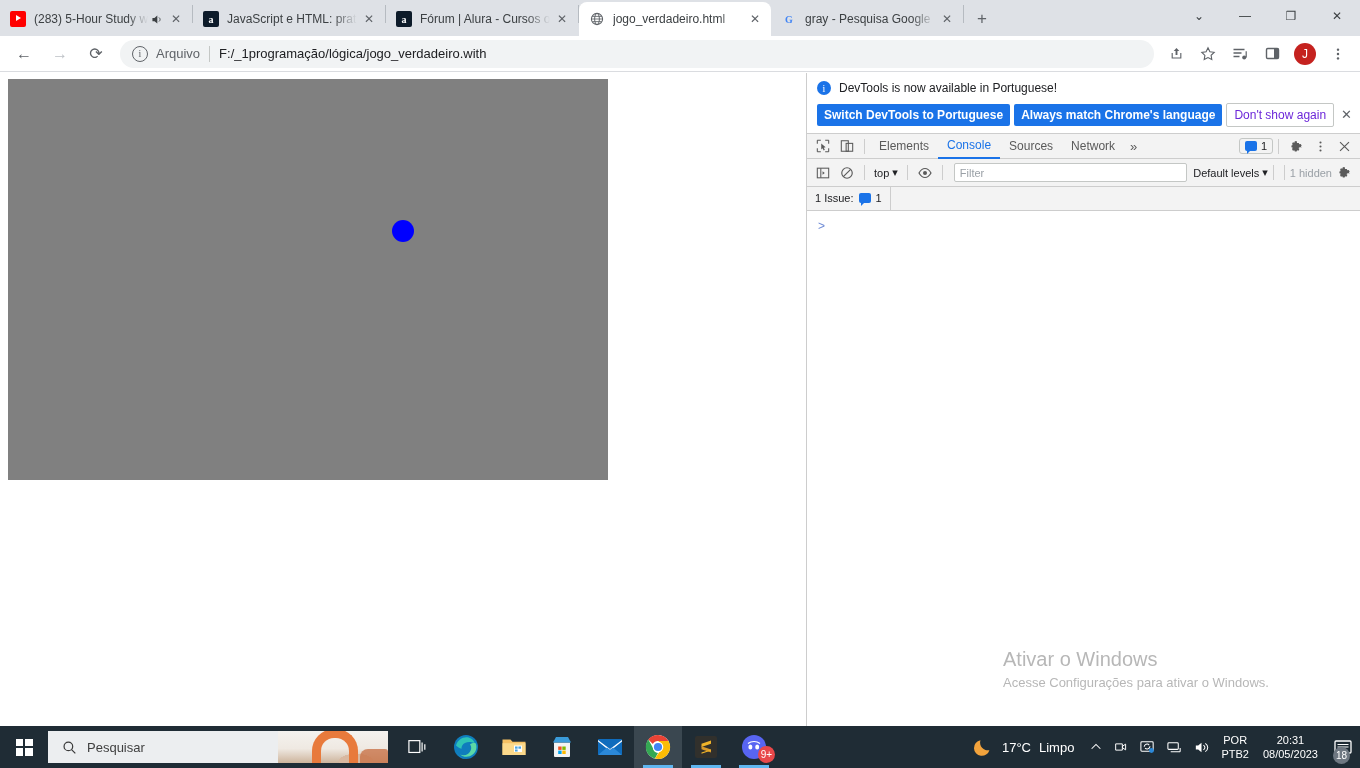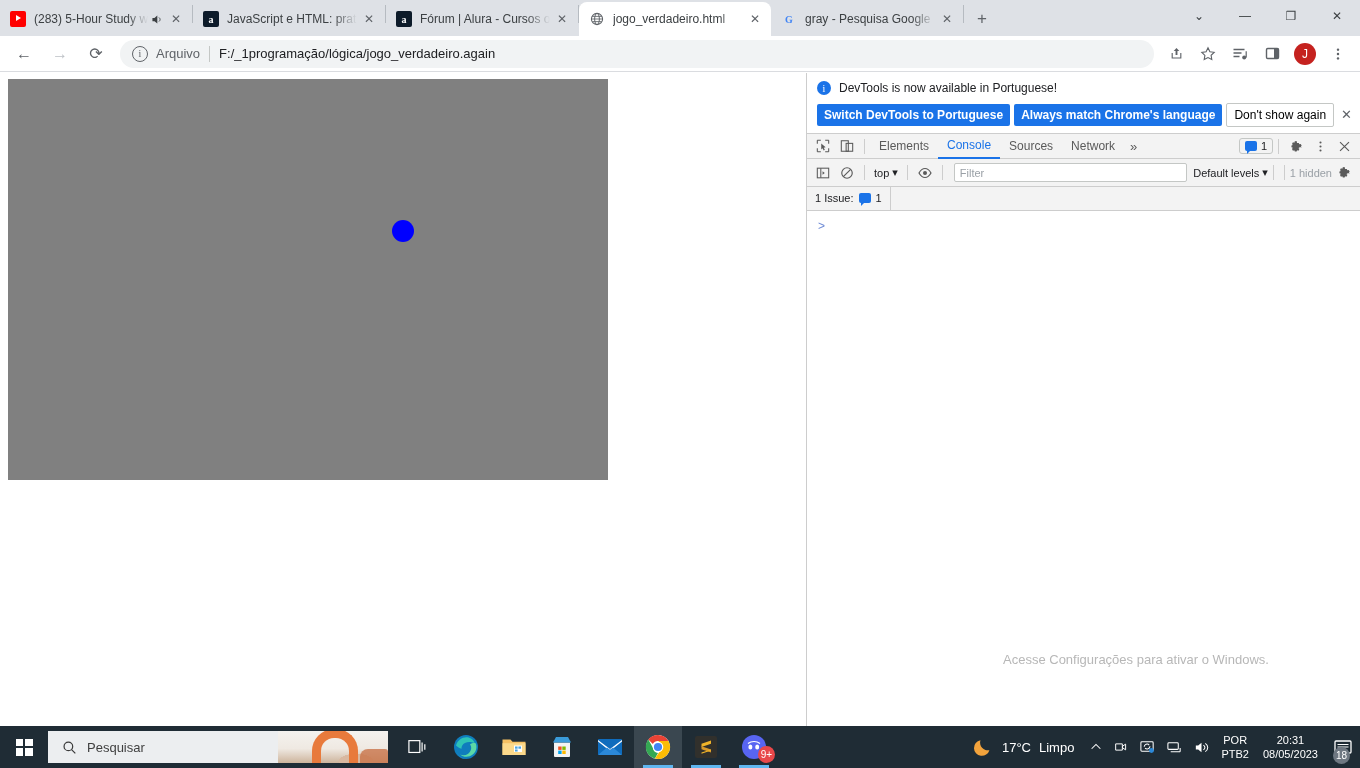--- a/index.html
+++ b/index.html
@@ -97,21 +97,21 @@
   .devtools { position:absolute; left:806px; top:73px; width:554px; height:653px;
     background:#ffffff; border-left:1px solid #cdcdcd; }
   .dt-banner { padding:8px 10px 6px 10px; background:#fff; position:relative; }
   .dt-banner-row1 { display:flex; align-items:center; font-size:12px; color:#202124; }
   .info-dot { width:14px; height:14px; border-radius:50%; background:#1a73e8; color:#fff;
     display:flex; align-items:center; justify-content:center; font-size:10px;
     font-family:"Liberation Serif", serif; margin-right:8px; flex:0 0 14px; }
   .dt-banner-row2 { display:flex; align-items:center; gap:4px; margin-top:8px; }
   .btn-blue { background:#1a73e8; color:#fff; font-size:12px; font-weight:bold;
     padding:4px 7px; border-radius:2px; white-space:nowrap; }
-  .btn-plain { background:#fff; color:#000000; font-size:12px;
+  .btn-plain { background:#fff; color:#6d28d9; font-size:12px;
     padding:4px 7px; border:1px solid #c4c7c5; border-radius:2px; white-space:nowrap; }
   .banner-close { position:absolute; right:8px; top:34px; font-size:13px; color:#5f6368; }
 
   .dt-tabbar { height:26px; background:#f3f3f3; border-top:1px solid #cdcdcd; border-bottom:1px solid #cdcdcd;
     display:flex; align-items:center; padding:0 4px; }
   .dt-iconbtn { width:24px; height:22px; display:flex; align-items:center; justify-content:center; color:#5a5a5a; }
   .dt-vsep { width:1px; height:15px; background:#cdcdcd; margin:0 5px; }
   .dt-tab { padding:0 9px; height:25px; display:flex; align-items:center; font-size:12px; color:#5a5a5a; }
   .dt-tab.active { color:#1a73e8; border-bottom:2px solid #1a73e8; }
   .dt-more { padding:0 6px; color:#5a5a5a; font-size:13px; }
@@ -238,21 +238,21 @@
 
   <div class="toolbar">
     <div class="navbtn">←</div>
     <div class="navbtn disabled">→</div>
     <div class="navbtn">⟳</div>
 
     <div class="omnibox">
       <span class="omni-info">i</span>
       <span class="omni-scheme">Arquivo</span>
       <span class="omni-div"></span>
-      <span class="omni-url">F:/_1programação/lógica/jogo_verdadeiro.again</span>
+      <span class="omni-url">F:/_1programação/lógica/jogo_verdadeiro.with</span>
     </div>
 
     <div class="tbicon">
       <svg class="icon-svg" width="15" height="15" viewBox="0 0 16 16">
           <path d="M8 2.2L11 5.4H9v4.2H7V5.4H5z" fill="#5f6368"></path>
           <path d="M3.4 7.5v5.3h9.2V7.5" fill="none" stroke="#5f6368" stroke-width="1.2"></path>
         </svg>
     </div>
     <div class="tbicon">
       <svg class="icon-svg" width="16" height="16" viewBox="0 0 16 16">
@@ -397,20 +397,21 @@
         <span>1</span>
       </span>
     </div>
 
     <div class="dt-console">
       <span class="prompt-caret">&gt;</span>
     </div>
   </div>
 
   <div class="watermark">
+    <div class="wm-title">Ativar o Windows</div>
     <div class="wm-sub">Acesse Configurações para ativar o Windows.</div>
   </div>
 </div>
 
 <div class="taskbar">
 
   <div class="start">
     <span class="winlogo">
         <i></i>
         <i></i>

